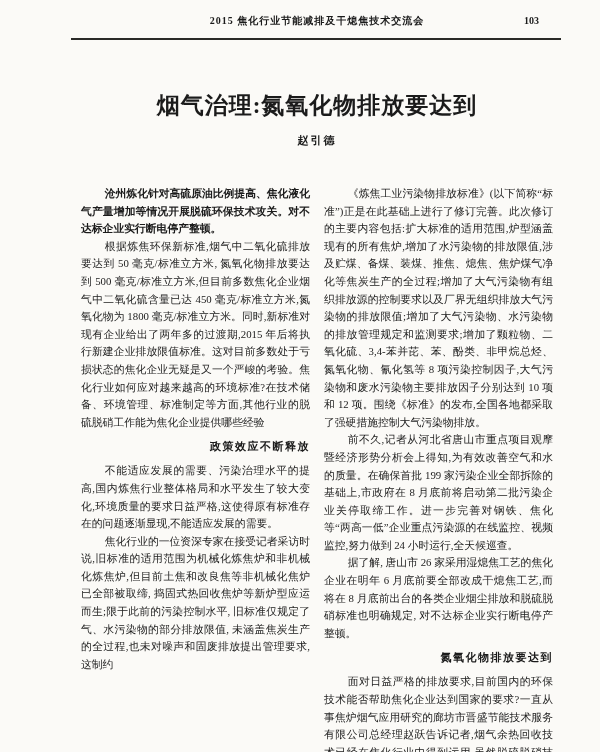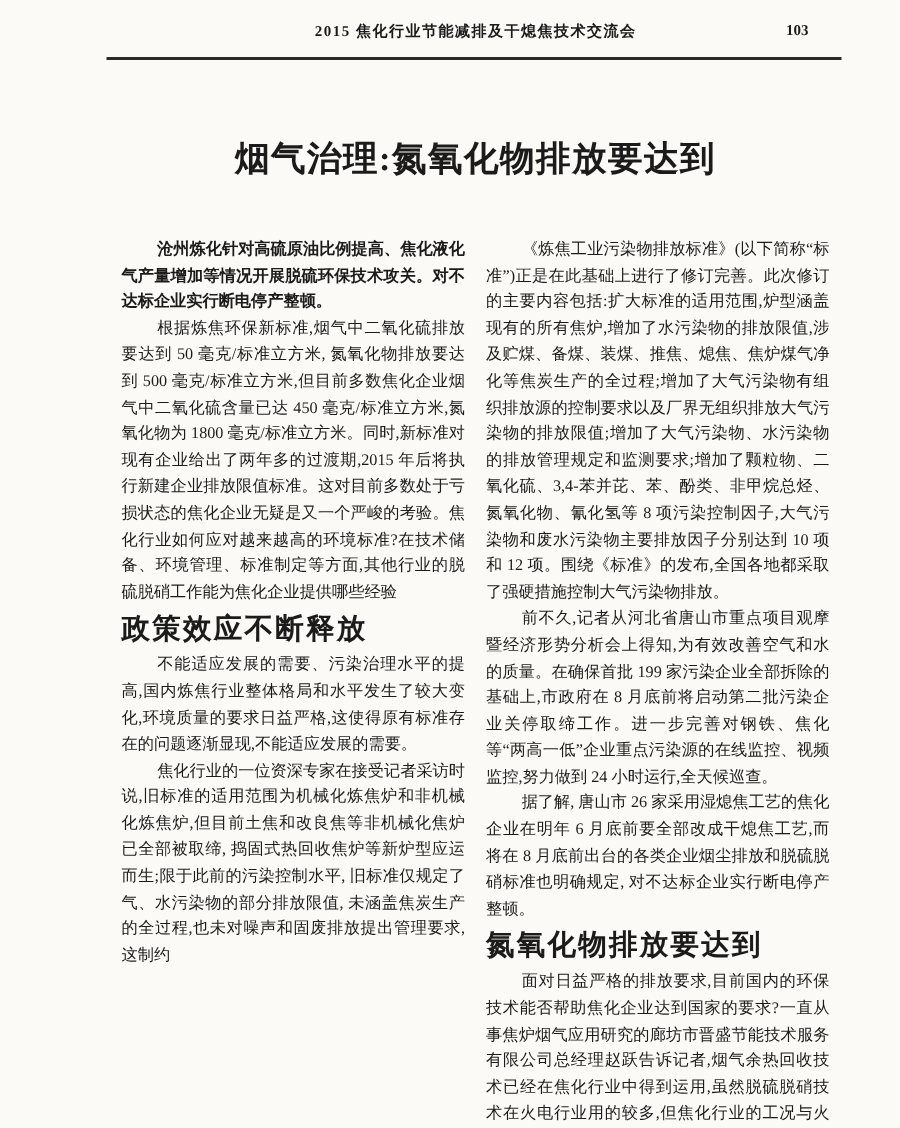--- a/index.html
+++ b/index.html
@@ -57,23 +57,23 @@
     flex:1;
     min-width:0;
     font-size:10.8px;
     line-height:17.6px;
     text-align:justify;
   }
   .para{margin:0;text-indent:2.2em;}
   .para.no-indent{text-indent:0;}
   .para.caption{font-weight:bold;}
   .section-heading{
-    font-size:19px;
+    font-size:11px;
     font-weight:bold;
-    text-align:left;
+    text-align:right;
     letter-spacing:1.5px;
     margin:3px 0;
     line-height:25px;
     text-indent:0;
   }
 </style>
 </head>
 <body>
 
 <div class="page">
@@ -81,20 +81,21 @@
   <header>
     <div class="header-row">
       <span class="header-title">2015 焦化行业节能减排及干熄焦技术交流会</span>
       <span class="page-number">103</span>
     </div>
     <div class="header-rule"></div>
   </header>
 
   <h1 class="article-title">烟气治理:氮氧化物排放要达到</h1>
 
+  <div class="article-author">赵引德</div>
 
   <div class="columns">
     <div class="col" id="col-left">
         <p class="para caption">沧州炼化针对高硫原油比例提高、焦化液化气产量增加等情况开展脱硫环保技术攻关。对不达标企业实行断电停产整顿。</p>
         <p class="para">根据炼焦环保新标准,烟气中二氧化硫排放要达到 50 毫克/标准立方米, 氮氧化物排放要达到 500 毫克/标准立方米,但目前多数焦化企业烟气中二氧化硫含量已达 450 毫克/标准立方米,氮氧化物为 1800 毫克/标准立方米。同时,新标准对现有企业给出了两年多的过渡期,2015 年后将执行新建企业排放限值标准。这对目前多数处于亏损状态的焦化企业无疑是又一个严峻的考验。焦化行业如何应对越来越高的环境标准?在技术储备、环境管理、标准制定等方面,其他行业的脱硫脱硝工作能为焦化企业提供哪些经验</p>
         <h2 class="section-heading">政策效应不断释放</h2>
         <p class="para">不能适应发展的需要、污染治理水平的提高,国内炼焦行业整体格局和水平发生了较大变化,环境质量的要求日益严格,这使得原有标准存在的问题逐渐显现,不能适应发展的需要。</p>
         <p class="para">焦化行业的一位资深专家在接受记者采访时说,旧标准的适用范围为机械化炼焦炉和非机械化炼焦炉,但目前土焦和改良焦等非机械化焦炉已全部被取缔, 捣固式热回收焦炉等新炉型应运而生;限于此前的污染控制水平, 旧标准仅规定了气、水污染物的部分排放限值, 未涵盖焦炭生产的全过程,也未对噪声和固废排放提出管理要求,这制约</p>
       </div>
     <div class="col" id="col-right">

